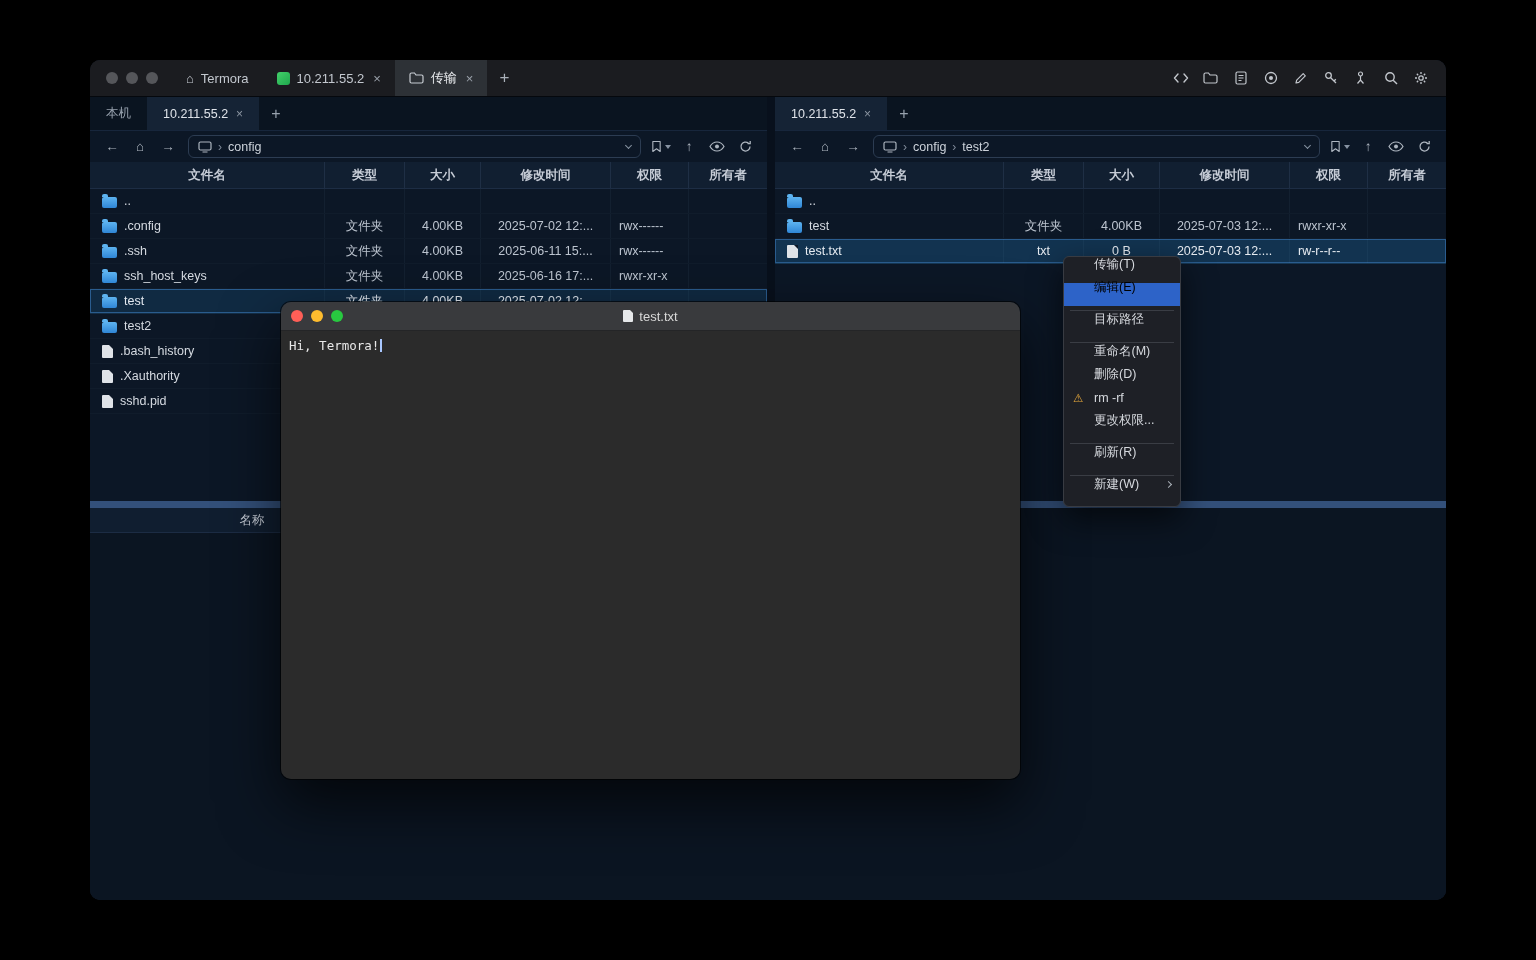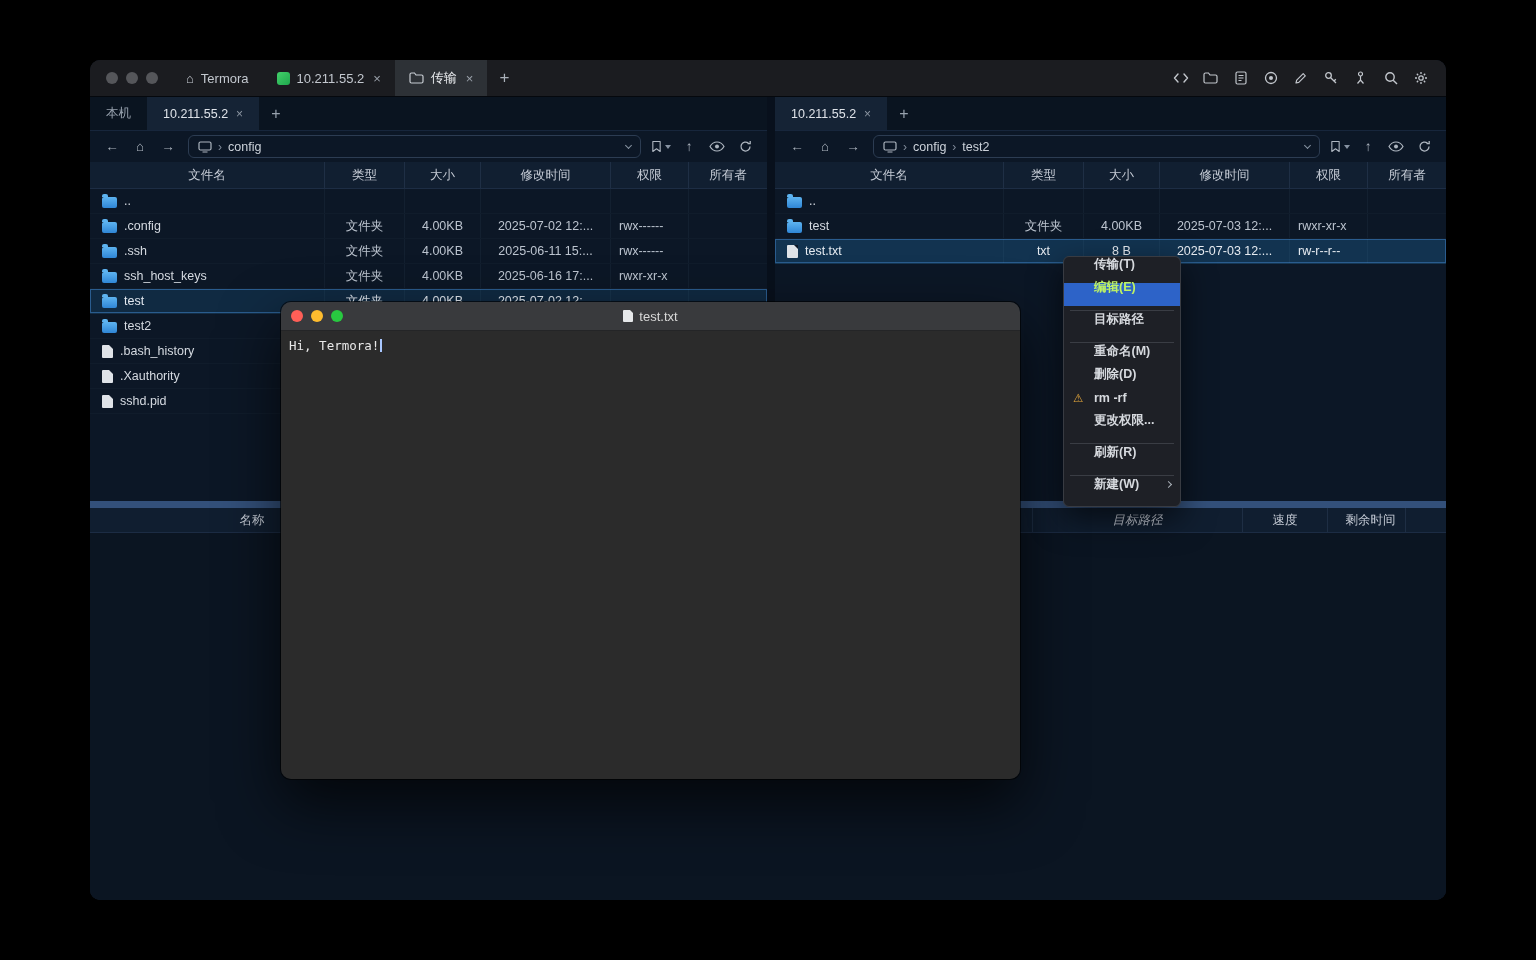--- a/index.html
+++ b/index.html
@@ -49,21 +49,21 @@
   .chev { display:inline-block; width:5px; height:5px; border-right:1.4px solid #8793a2;
     border-bottom:1.4px solid #8793a2; }
   .chev.down { transform:rotate(45deg); margin-top:-3px; }
   .caret { width:0; height:0; border-left:3px solid transparent; border-right:3px solid transparent;
     border-top:4px solid #8793a2; margin-left:1px; }
 
   
   .fheader { height:27px; flex:0 0 27px; display:flex; background:#111f31;
     border-bottom:1px solid #1d2d44; }
   .fh { display:flex; align-items:center; justify-content:center; font-size:12.5px; color:#c6ccd6;
-    border-right:1px solid rgba(120,150,190,0.14); }
+    border-right:1px solid rgba(120,150,190,0.14);font-weight:bold; }
   .fh:last-child { border-right:none; }
   .col-name { flex:1; } .col-type { width:80px; flex:0 0 80px; } .col-size { width:76px; flex:0 0 76px; }
   .col-date { width:130px; flex:0 0 130px; } .col-perm { width:78px; flex:0 0 78px; }
   .col-owner { width:78px; flex:0 0 78px; }
   .frow { height:25px; flex:0 0 25px; display:flex; border-bottom:1px solid rgba(120,150,190,0.04); }
   .fc { height:100%; display:flex; align-items:center; justify-content:center; font-size:12.5px;
     color:#bcc4cf; border-right:1px solid rgba(120,150,190,0.07); overflow:hidden; white-space:nowrap; }
   .fc:last-child { border-right:none; }
   .fc.name { justify-content:flex-start; padding-left:12px; gap:7px; color:#d5dae1; }
   .fc.perm { justify-content:flex-start; padding-left:8px; }
@@ -75,21 +75,21 @@
   .ic-folder { position:relative; width:15px; height:11px; border-radius:2px; flex:0 0 15px;
     background:linear-gradient(180deg,#5db3f0,#2f86d6); margin-top:2px; }
   .ic-folder::before { content:""; position:absolute; top:-3px; left:0; width:6px; height:3px;
     background:#5db3f0; border-radius:2px 2px 0 0; }
   .ic-file { position:relative; width:11px; height:13px; background:#dfe3e8; border-radius:1px; flex:0 0 11px; }
   .ic-file::before { content:""; position:absolute; top:0; right:0; border-style:solid;
     border-width:0 4px 4px 0; border-color:transparent #0c1726 transparent transparent; }
 
   
   .h-split { height:7px; flex:0 0 7px; background:#33507a; }
-  .transfer { flex:1; display:flex; flex-direction:column; background:#0b1522;gap:14px; }
+  .transfer { flex:1; display:flex; flex-direction:row; background:#0b1522;gap:14px; }
   .t-header { height:25px; flex:0 0 25px; display:flex; background:#101e30;
     border-bottom:1px solid #1c2c44; font-size:12.5px; color:#c6ccd6; }
   .tc { display:flex; align-items:center; justify-content:center; }
   .tc-name { width:325px; flex:0 0 325px; border-right:1px solid rgba(120,150,190,0.14); }
   .tc-fill { flex:1; }
   .tc-target { width:210px; flex:0 0 210px; border-left:1px solid rgba(120,150,190,0.14);font-style:italic; }
   .tc-speed { width:85px; flex:0 0 85px; border-left:1px solid rgba(120,150,190,0.14);text-align:center; }
   .tc-eta { width:78px; flex:0 0 78px; border-left:1px solid rgba(120,150,190,0.14);padding-left:8px; }
   .tc-tail { width:41px; flex:0 0 41px; border-left:1px solid rgba(120,150,190,0.14); }
   .t-body { flex:1; }
@@ -110,22 +110,22 @@
   .e-body { flex:1; background:#2b2b2b; padding:7px 8px; color:#e8e8e8; font-size:12.5px;
     font-family:"DejaVu Sans Mono","Liberation Mono",monospace; }
   .cursor { display:inline-block; width:2px; height:13px; background:#a9c7ff;
     vertical-align:-2px; margin-left:1px; }
 
   
   .context-menu { position:absolute; left:1063px; top:256px; width:118px; background:#1e2026;
     border:1px solid #383b42; border-radius:6px; padding:3px 0; z-index:50; font-size:12.5px;
     color:#d6d9de; box-shadow:0 12px 32px rgba(0,0,0,0.6); }
   .cm-item { height:23px; display:flex; align-items:center; padding:0 10px 14px 30px; position:relative;
-    white-space:nowrap;font-weight:bold; }
-  .cm-item.hl { background:#2d63c8; color:#bef264; }
+    white-space:nowrap; }
+  .cm-item.hl { background:#2d63c8; color:#000000; }
   .cm-sep { height:1px; background:#3a3d44; margin:4px 6px; }
   .cm-warn { position:absolute; left:9px; color:#e7a93c; font-size:11.5px; }
   .cm-sub { position:absolute; right:9px; width:5px; height:5px; border-right:1.4px solid #aab0b8;
     border-top:1.4px solid #aab0b8; transform:rotate(45deg); }
 
   svg { display:block; }
 </style>
 </head>
 <body>
 
@@ -450,21 +450,21 @@
           <div class="fc col-date">2025-07-03 12:...</div>
           <div class="fc perm col-perm">rwxr-xr-x</div>
           <div class="fc col-owner"></div>
         </div>
         <div class="frow sel2">
           <div class="fc name col-name">
               <span class="ic-file"></span>
               <span>test.txt</span>
             </div>
           <div class="fc col-type">txt</div>
-          <div class="fc col-size">8 B</div>
+          <div class="fc col-size">0 B</div>
           <div class="fc col-date">2025-07-03 12:...</div>
           <div class="fc perm col-perm">rw-r--r--</div>
           <div class="fc col-owner"></div>
         </div>
       </div>
     </div>
 
     <div class="h-split"></div>
     <div class="transfer">
       <div class="t-header">

